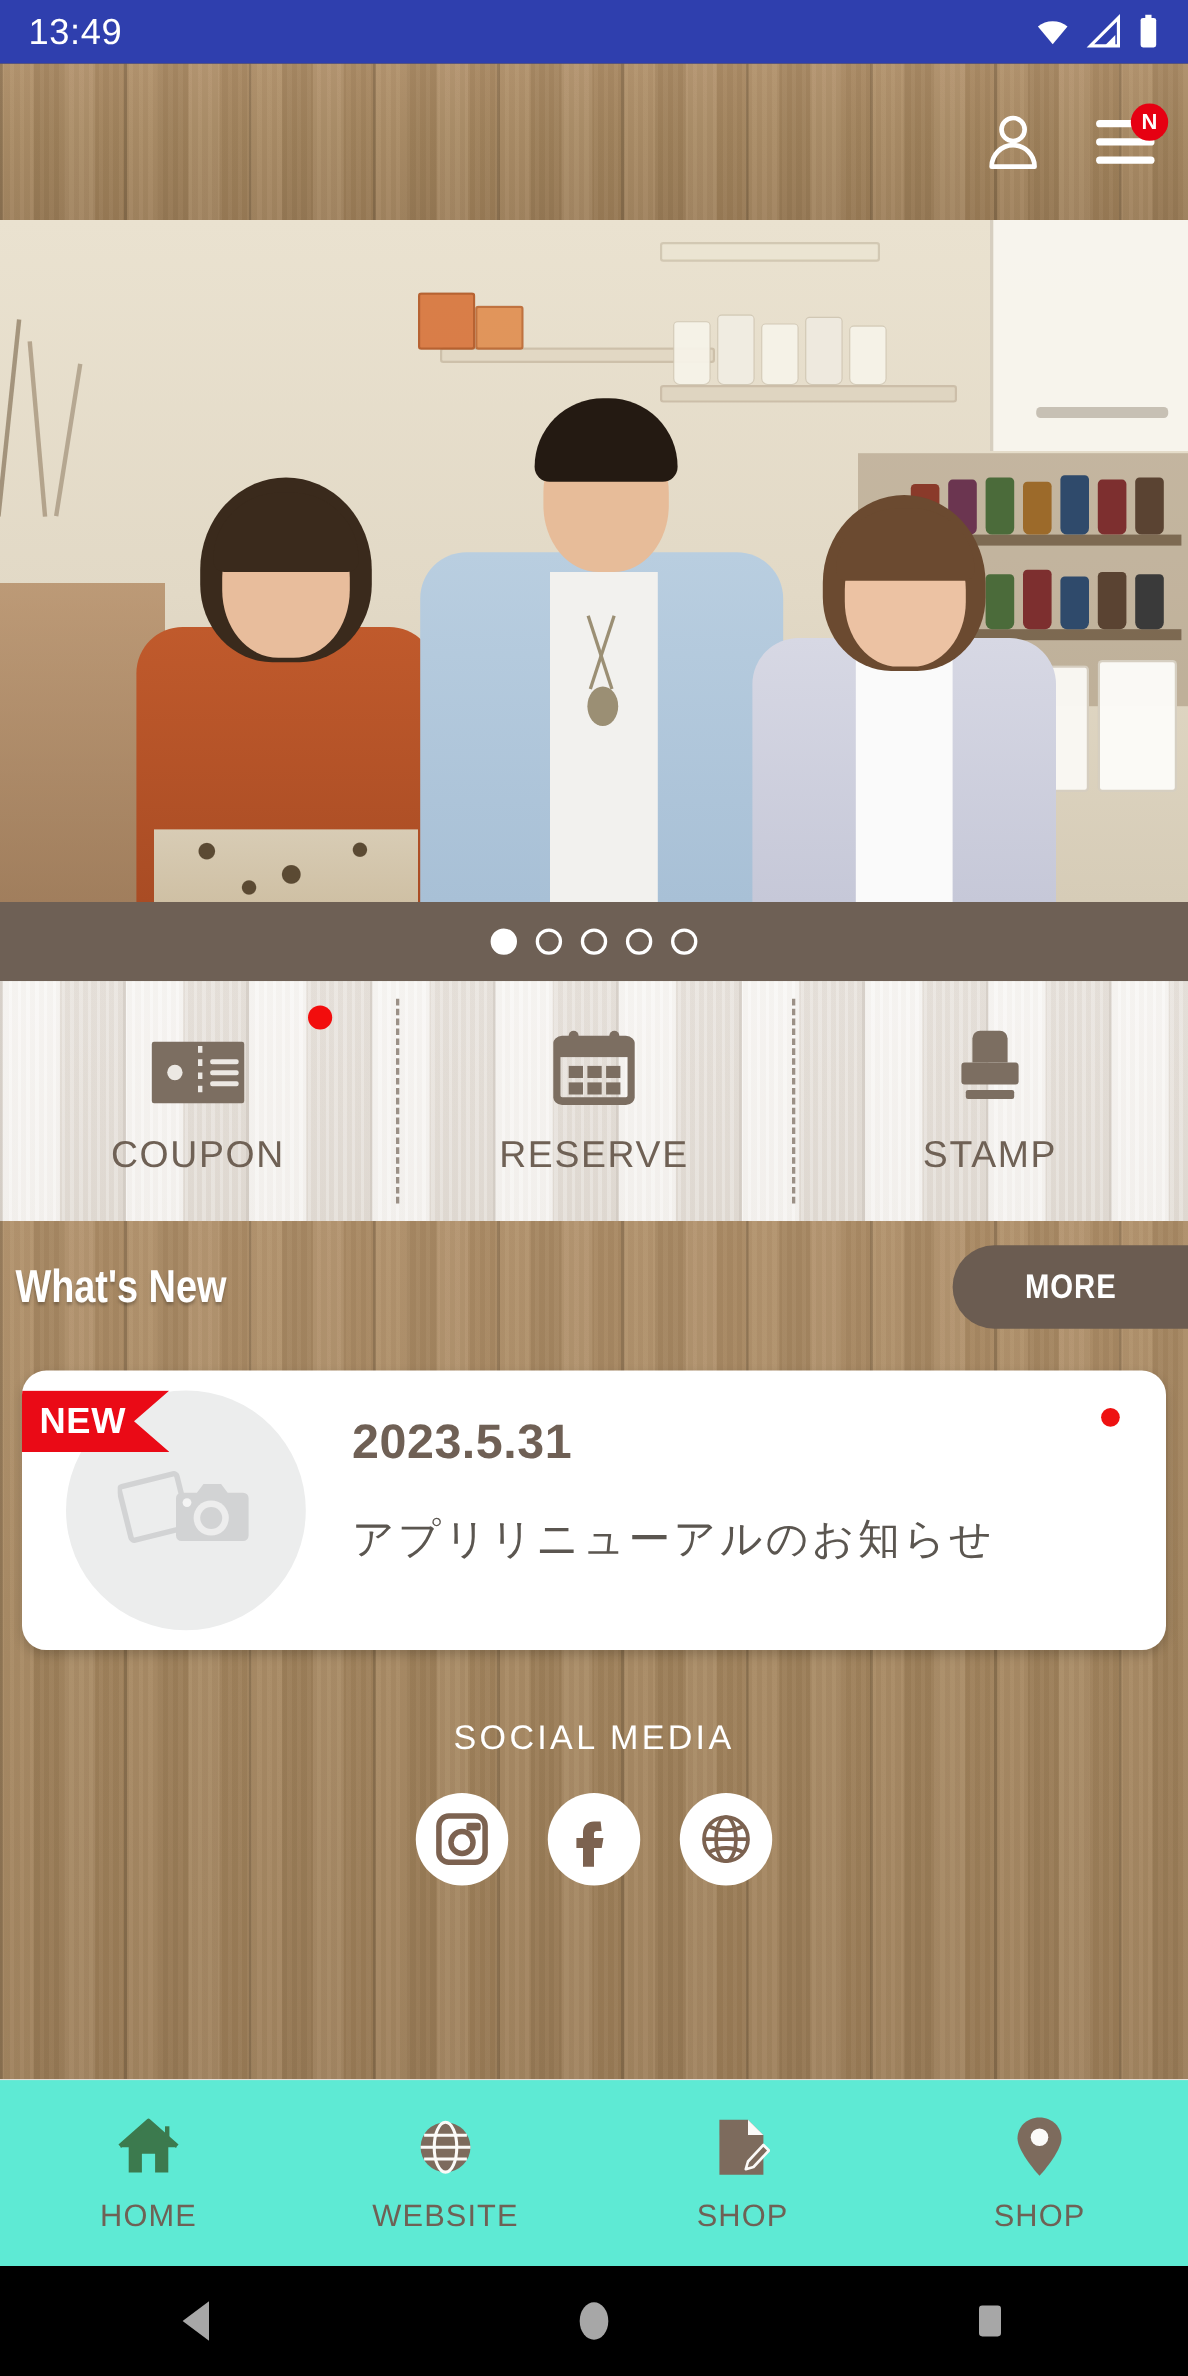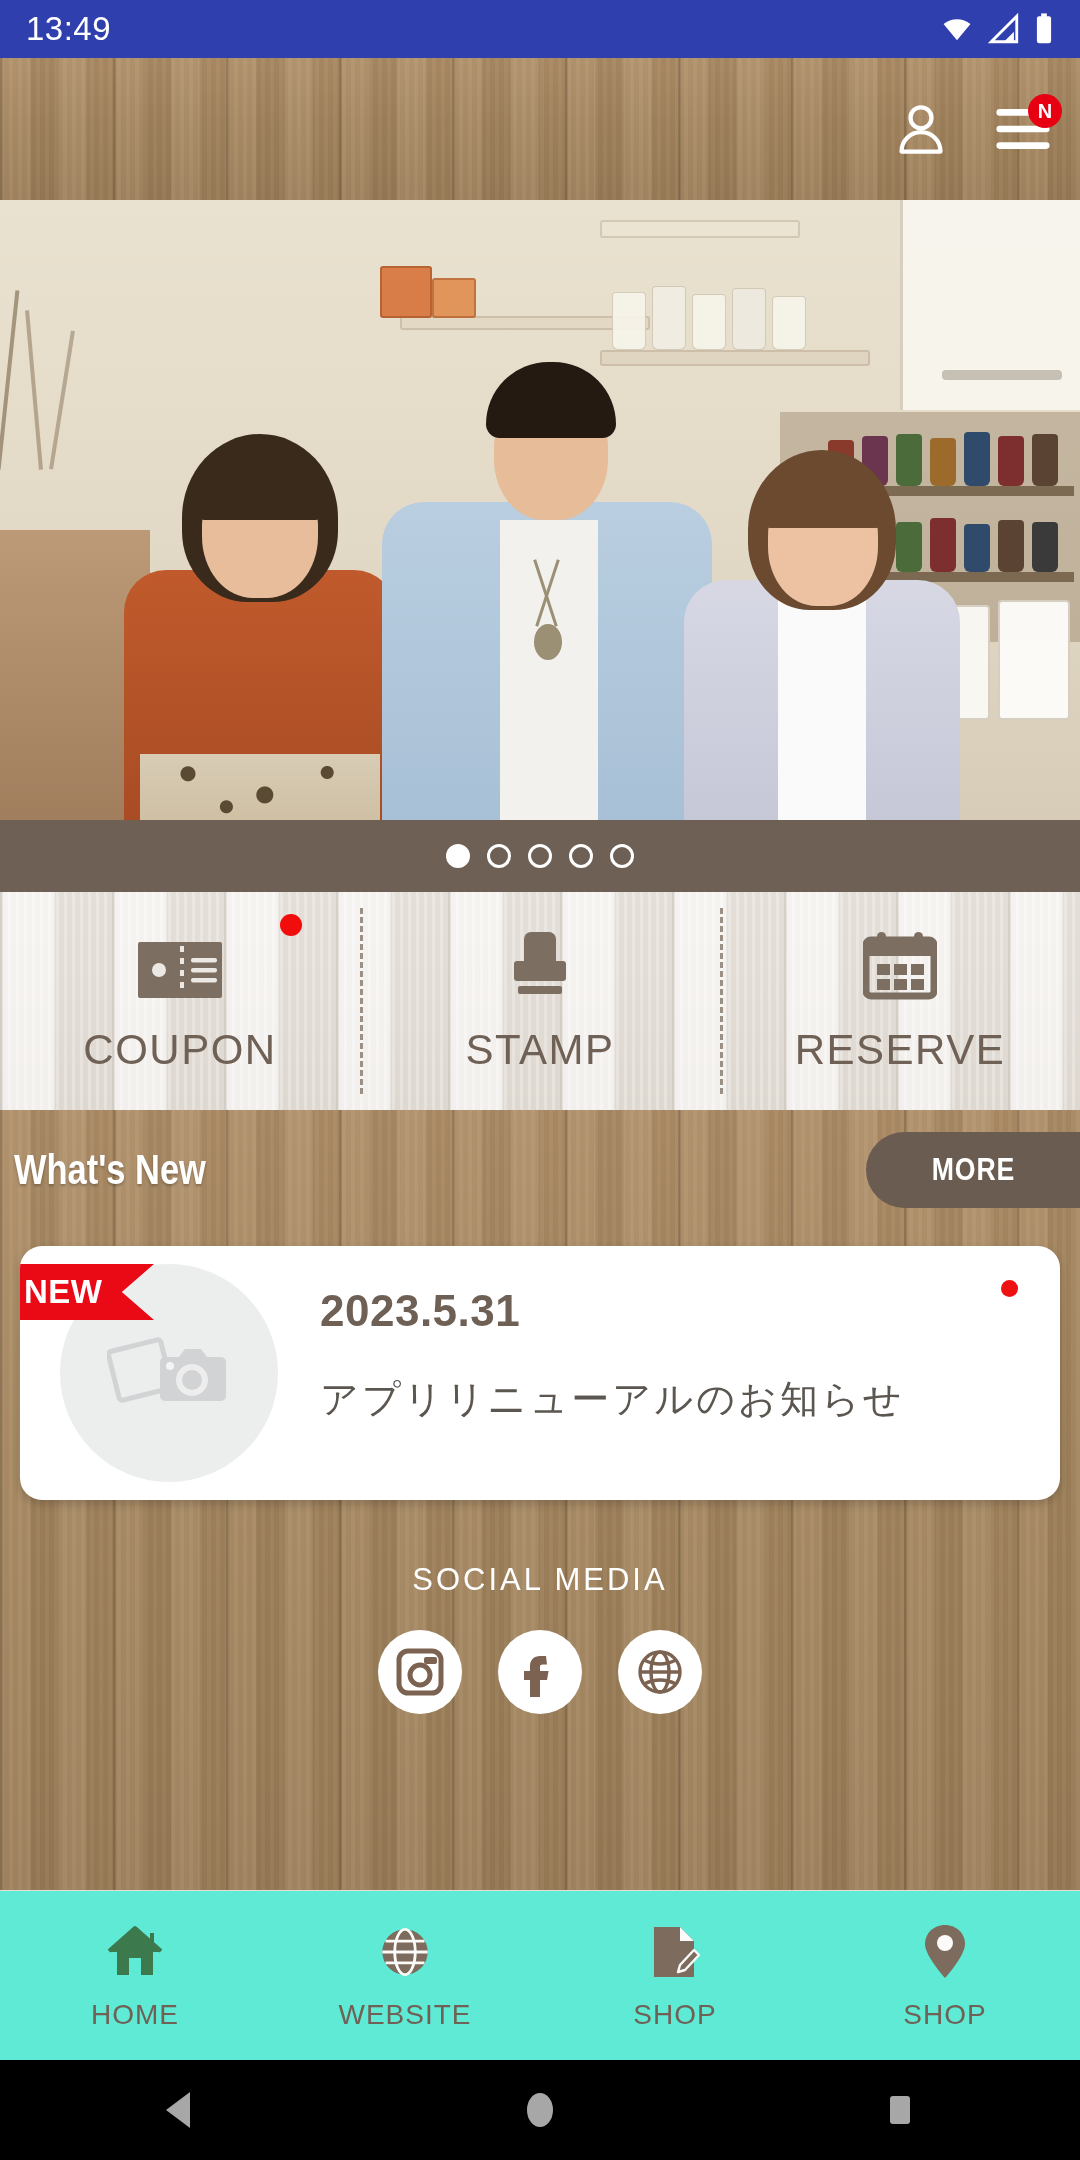--- a/index.html
+++ b/index.html
@@ -109,21 +109,21 @@
   .action{
     flex:1; position:relative; display:flex; flex-direction:column;
     align-items:center; justify-content:center; cursor:pointer;
   }
   .action + .action::before{
     content:""; position:absolute; left:0; top:16px; bottom:16px; width:0;
     border-left:3px dashed #9b9086;
   }
   .act-icon{ height:72px; display:flex; align-items:flex-end; justify-content:center; }
   .act-label{
-    margin-top:26px; font-size:42px; color:#6f6155; letter-spacing:1.5px;
+    margin-top:26px; font-size:34px; color:#6f6155; letter-spacing:1.5px;
     font-family:"Liberation Sans",sans-serif; font-weight:300;
   }
   .act-dot{
     position:absolute; width:22px; height:22px; border-radius:50%;
     background:#f20d0d; top:22px; left:calc(50% + 100px);
   }
 
   
   .newsec{
     position:absolute; top:1110px; left:0; width:1080px; height:780px;
@@ -147,21 +147,21 @@
     color:#fff; font-size:31px; font-weight:bold; letter-spacing:1px;
     font-family:"Liberation Sans",sans-serif; transform:scaleX(.86);
   }
   .news-card{
     position:absolute; left:20px; top:136px; width:1040px; height:254px;
     background:#fff; border-radius:22px; overflow:hidden;
     box-shadow:0 4px 10px rgba(0,0,0,.18); cursor:pointer;
   }
   .ribbon{
     position:absolute; left:0; top:18px; width:134px; height:56px;
-    background:#ea0a16; display:flex; align-items:center; padding-left:4px;
+    background:#ea0a16; display:flex; align-items:center; padding-left:16px;
     clip-path:polygon(0 0,100% 0,76% 50%,100% 100%,0 100%);
     z-index:3;
   }
   .ribbon-text{ color:#fff; font-size:33px; font-weight:bold;
     font-family:"Liberation Sans",sans-serif; letter-spacing:.5px; }
   .thumb{
     position:absolute; left:40px; top:18px; width:218px; height:218px;
     border-radius:50%; background:#eceded; display:flex;
     align-items:center; justify-content:center;
   }
@@ -360,48 +360,48 @@
             <rect x="54" y="28" width="26" height="4.5" rx="2"></rect>
             <rect x="54" y="38" width="26" height="4.5" rx="2"></rect>
           </g>
         </svg>
       </div>
       <div class="act-label">COUPON</div>
     </div>
 
     <div class="action">
       <div class="act-icon">
-        <svg width="72" height="72" viewBox="0 0 72 72">
-          <path d="M27 4 h18 a7 7 0 0 1 7 7 v22 h-32 V11 a7 7 0 0 1 7 -7 z" fill="#7c6e61"></path>
-          <rect x="10" y="33" width="52" height="20" rx="3" fill="#7c6e61"></rect>
-          <rect x="14" y="58" width="44" height="8" rx="2" fill="#7c6e61"></rect>
-        </svg>
-      </div>
-      <div class="act-label">STAMP</div>
-    </div>
-
-    <div class="action">
-      <div class="act-icon">
         <svg width="74" height="72" viewBox="0 0 74 72">
           <rect x="14" y="4" width="9" height="18" rx="4.5" fill="#7c6e61"></rect>
           <rect x="51" y="4" width="9" height="18" rx="4.5" fill="#7c6e61"></rect>
           <rect x="3" y="12" width="68" height="56" rx="5" fill="none" stroke="#7c6e61" stroke-width="7"></rect>
           <rect x="3" y="12" width="68" height="16" fill="#7c6e61"></rect>
           <g fill="#7c6e61">
             <rect x="14" y="36" width="13" height="11"></rect>
             <rect x="31" y="36" width="13" height="11"></rect>
             <rect x="48" y="36" width="13" height="11"></rect>
             <rect x="14" y="51" width="13" height="11"></rect>
             <rect x="31" y="51" width="13" height="11"></rect>
             <rect x="48" y="51" width="13" height="11"></rect>
           </g>
         </svg>
       </div>
       <div class="act-label">RESERVE</div>
     </div>
+
+    <div class="action">
+      <div class="act-icon">
+        <svg width="72" height="72" viewBox="0 0 72 72">
+          <path d="M27 4 h18 a7 7 0 0 1 7 7 v22 h-32 V11 a7 7 0 0 1 7 -7 z" fill="#7c6e61"></path>
+          <rect x="10" y="33" width="52" height="20" rx="3" fill="#7c6e61"></rect>
+          <rect x="14" y="58" width="44" height="8" rx="2" fill="#7c6e61"></rect>
+        </svg>
+      </div>
+      <div class="act-label">STAMP</div>
+    </div>
   </div>
 
   <div class="newsec woodmed">
 
     <div class="news-head">
       <div class="news-title">What's New</div>
       <div class="more-btn">
         <span class="more-label">MORE</span>
       </div>
     </div>

